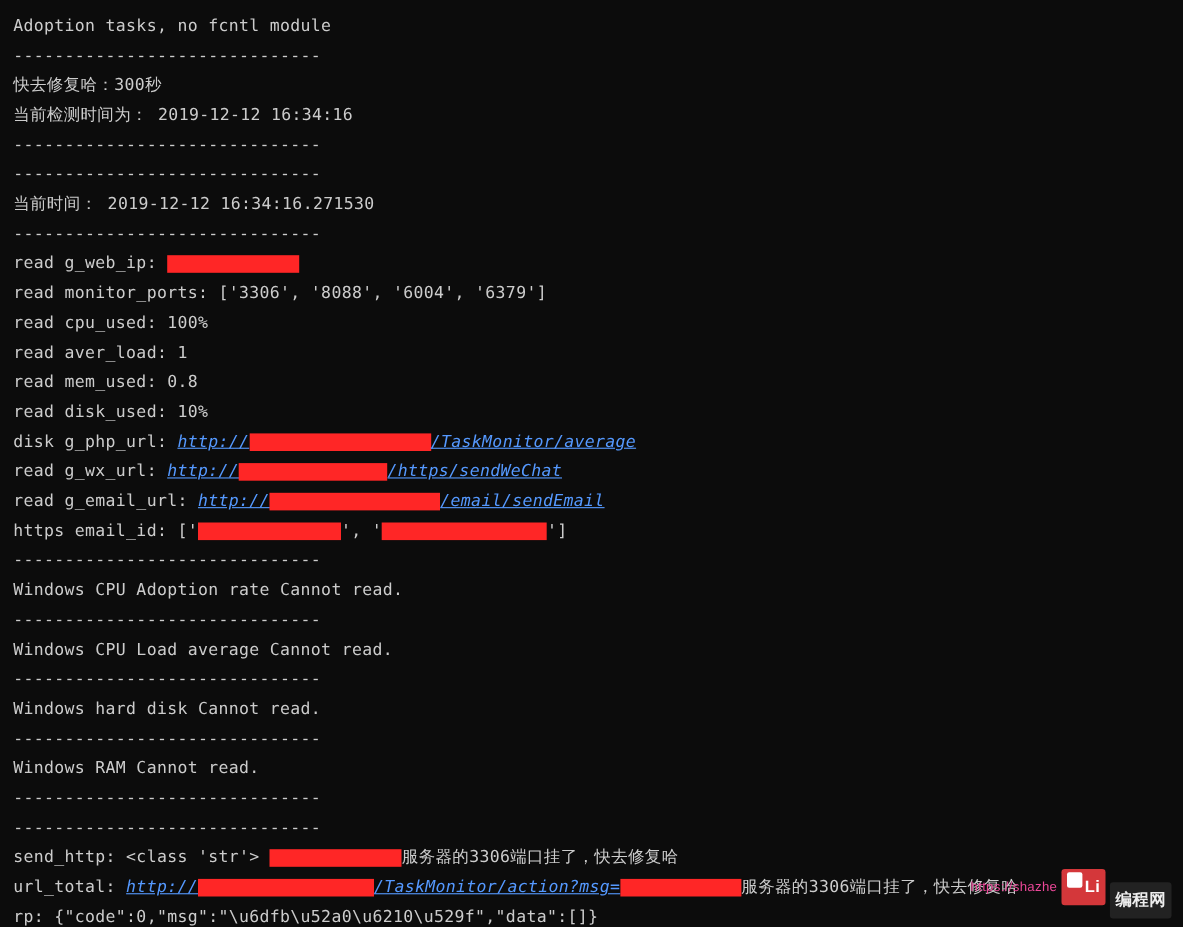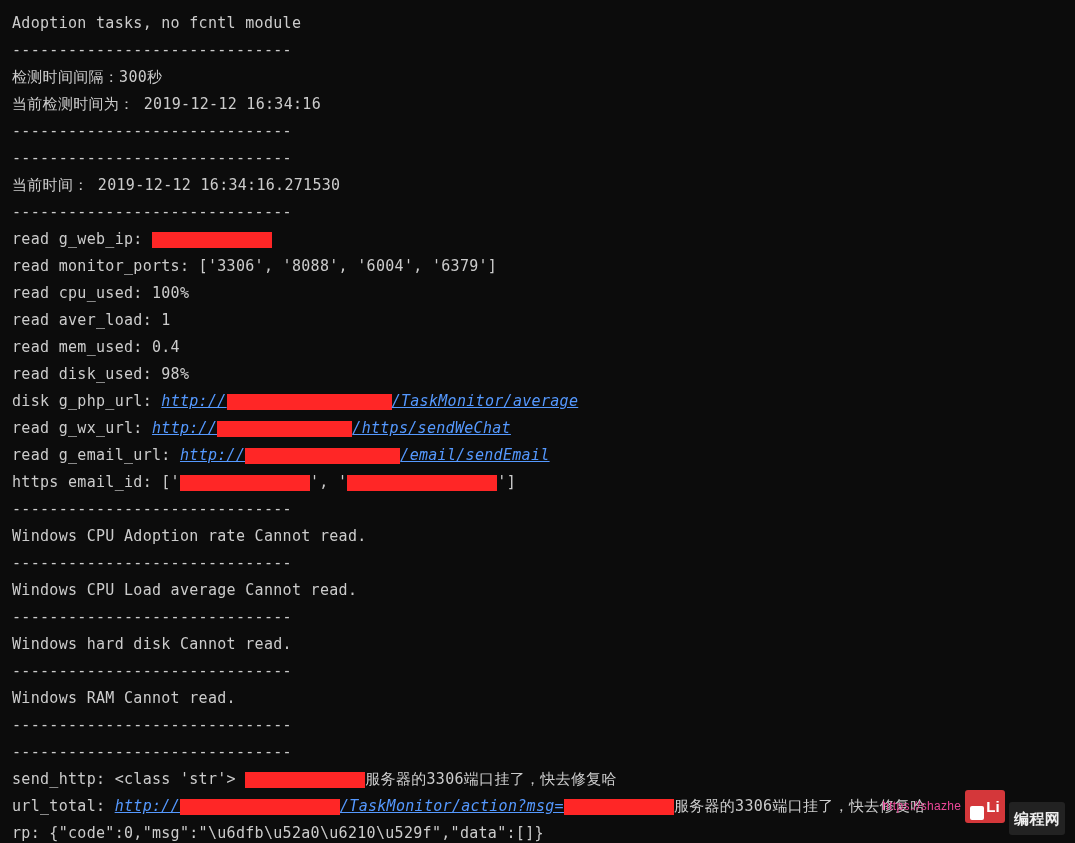--- a/index.html
+++ b/index.html
@@ -51,21 +51,21 @@
       align-items: center;
       gap: 4px;
     }
     .watermark-text {
       color: #ec4899;
       font-size: 12px;
       font-family: Arial, sans-serif;
     }
     .wm-logo {
       display: flex;
-      align-items: flex-end;
+      align-items: flex-start;
       background: #d4373a;
       color: #fff;
       font-size: 15px;
       font-weight: bold;
       padding: 3px 5px;
       border-radius: 3px;
       font-family: Arial, sans-serif;
     }
     .wm-bars {
       width: 14px;
@@ -84,35 +84,35 @@
       border-radius: 3px;
       font-family: "SimHei", Arial, sans-serif;
       margin-top: 24px;
     }
   </style>
 </head>
 <body>
 
 <div class="line">Adoption tasks, no fcntl module</div>
 <div class="line">------------------------------</div>
-<div class="line">检测时间间隔：300秒</div>
+<div class="line">快去修复哈：300秒</div>
 <div class="line">当前检测时间为： 2019-12-12 16:34:16</div>
 <div class="line">------------------------------</div>
 <div class="line">------------------------------</div>
 <div class="line">当前时间： 2019-12-12 16:34:16.271530</div>
 <div class="line">------------------------------</div>
 
 <div class="line">
   <span>read g_web_ip: </span><span class="redact w120"></span>
 </div>
 <div class="line">read monitor_ports: ['3306', '8088', '6004', '6379']</div>
 <div class="line">read cpu_used: 100%</div>
 <div class="line">read aver_load: 1</div>
-<div class="line">read mem_used: 0.4</div>
-<div class="line">read disk_used: 98%</div>
+<div class="line">read mem_used: 0.8</div>
+<div class="line">read disk_used: 10%</div>
 
 <div class="line">
   <span>disk g_php_url: </span><span class="url"><span>http://</span><span class="redact w165"></span><span>/TaskMonitor/average</span></span>
 </div>
 
 <div class="line">
   <span>read g_wx_url: </span><span class="url"><span>http://</span><span class="redact w135"></span><span>/https/sendWeChat</span></span>
 </div>
 
 <div class="line">

